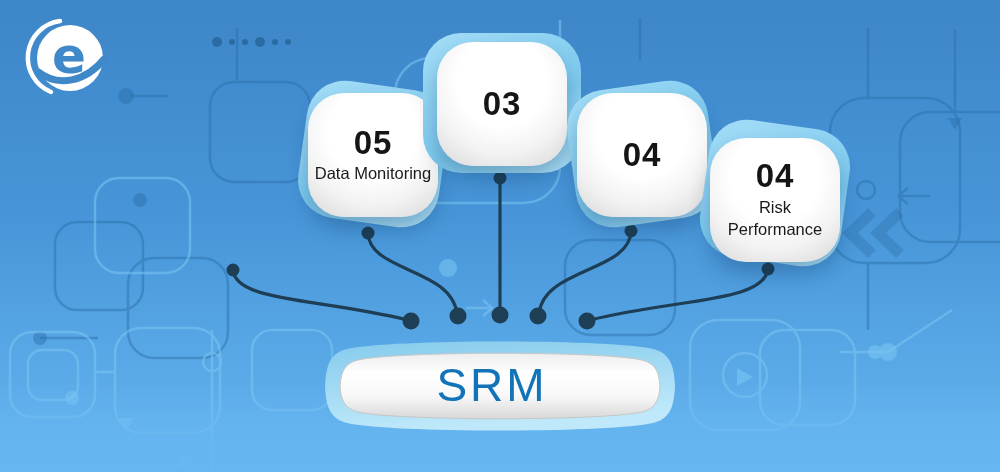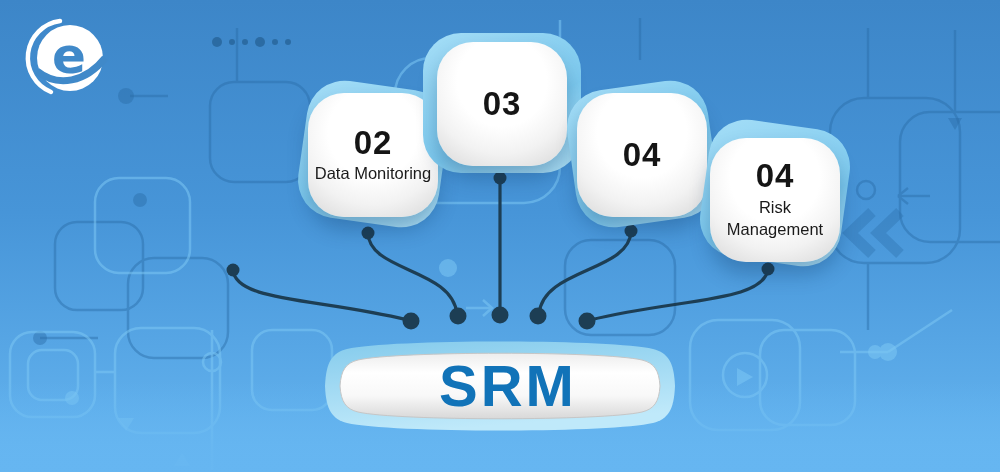--- a/index.html
+++ b/index.html
@@ -34,23 +34,23 @@
   .cw2 .card-back{left:-6px;top:-8px;width:142px;height:138px;transform:rotate(8deg);}
   .cw3{left:437px;top:42px;}
   .cw3 .card-back{left:-14px;top:-9px;width:158px;height:140px;transform:rotate(0deg);}
   .cw4{left:577px;top:93px;}
   .cw4 .card-back{left:-6px;top:-8px;width:142px;height:138px;transform:rotate(-8deg);}
   .cw5{left:710px;top:138px;}
   .cw5 .card-back{left:-6px;top:-14px;width:142px;height:138px;transform:rotate(8deg);}
   
   .pill-wrap{position:absolute;left:0;top:0;width:1000px;height:472px;z-index:6;pointer-events:none;}
   .pill-text{
-    position:absolute;left:348px;top:350px;width:320px;height:70px;
+    position:absolute;left:332px;top:350px;width:320px;height:70px;
     display:flex;align-items:center;justify-content:center;
-    font-size:58px;font-weight:700;letter-spacing:3px;color:#1173b8;
+    font-size:46px;font-weight:400;letter-spacing:3px;color:#1173b8;
   }
 </style>
 </head>
 <body>
 
 <div class="stage">
 
   <svg class="layer pattern" viewBox="0 0 1000 472">
 
     <g fill="none" stroke="#2a6da8" stroke-width="2.5" opacity="0.45">
@@ -158,21 +158,21 @@
       <circle cx="500" cy="315" r="8.5"></circle>
         <circle cx="538" cy="316" r="8.5"></circle>
       <circle cx="587" cy="321" r="8.5"></circle>
     </g>
   </svg>
 
 
   <div class="card-wrap cw2">
     <div class="card-back"></div>
     <div class="card">
-      <div class="num">02</div>
+      <div class="num">05</div>
       <div class="label">Data Monitoring</div>
     </div>
   </div>
 
   <div class="card-wrap cw3">
     <div class="card-back"></div>
     <div class="card">
       <div class="num">03</div>
     </div>
   </div>
@@ -181,21 +181,21 @@
     <div class="card-back"></div>
     <div class="card">
       <div class="num">04</div>
     </div>
   </div>
 
   <div class="card-wrap cw5">
     <div class="card-back"></div>
     <div class="card">
       <div class="num">04</div>
-      <div class="label">Risk Management</div>
+      <div class="label">Risk Performance</div>
     </div>
   </div>
 
   <div class="pill-wrap">
     <svg width="1000" height="472" viewBox="0 0 1000 472">
       <defs>
         <linearGradient id="outerG" x1="0" y1="0" x2="0.3" y2="1">
           <stop offset="0" stop-color="#85cbec"></stop>
           <stop offset="1" stop-color="#bfe9fa"></stop>
         </linearGradient>

